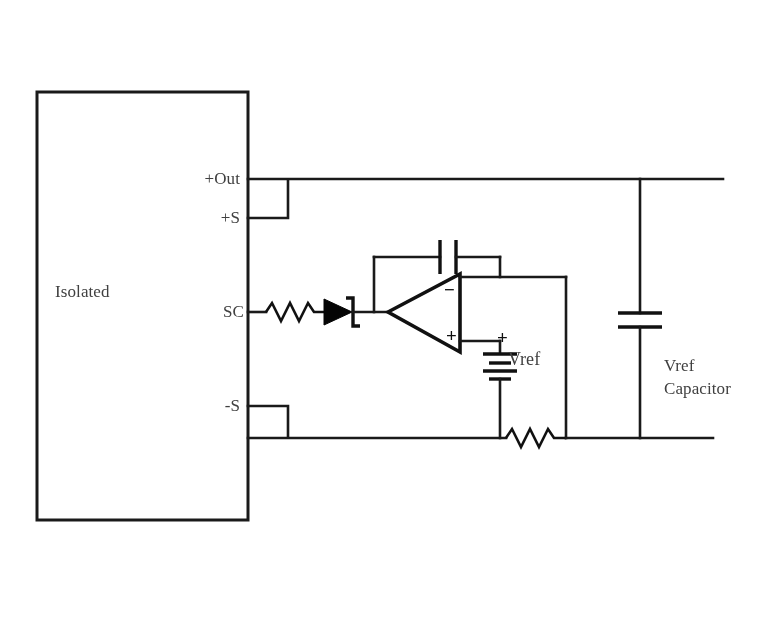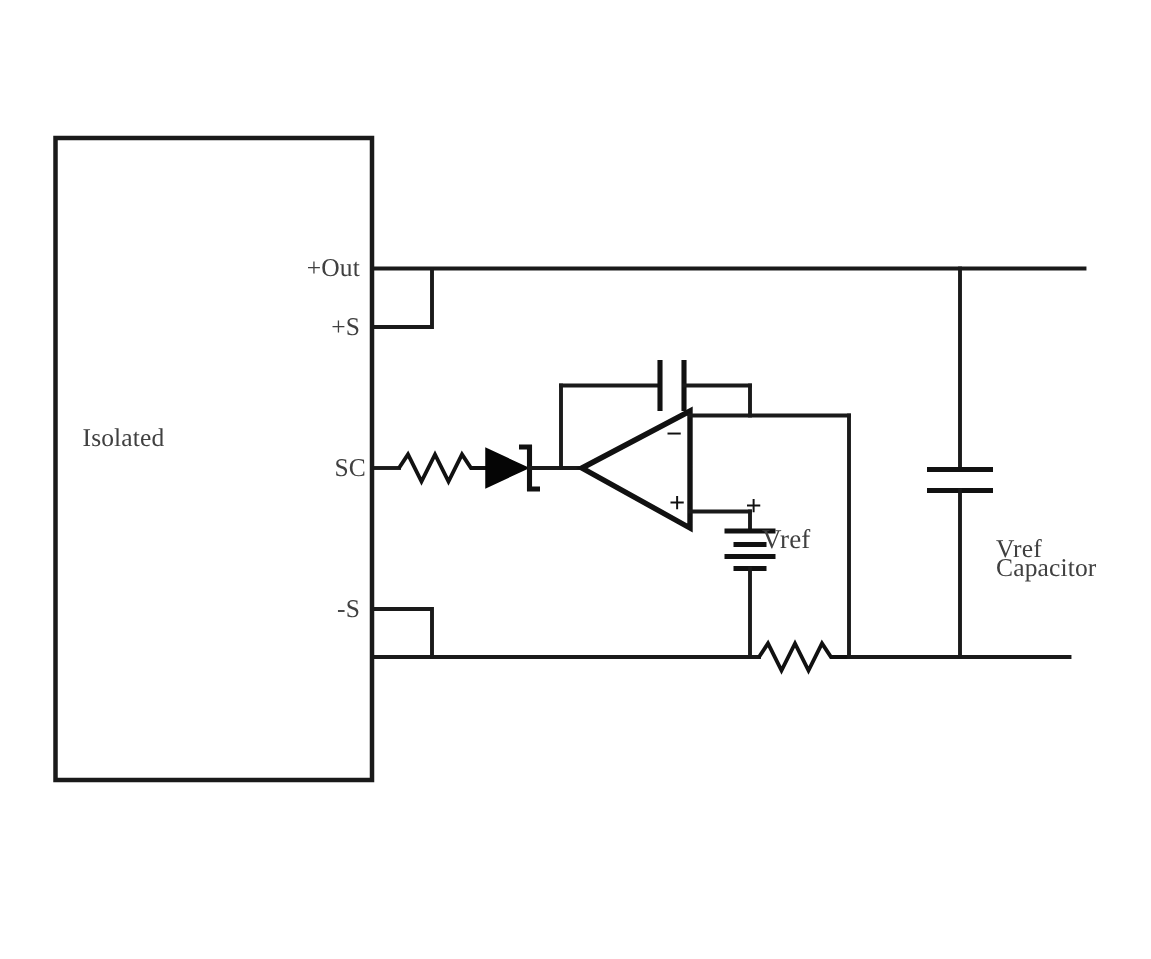--- a/index.html
+++ b/index.html
@@ -155,15 +155,15 @@
   <div class="lbl lbl-pin" style="left:144px; top:302px; width:100px;">SC</div>
   <div class="lbl lbl-pin" style="left:140px; top:396px; width:100px;">-S</div>
 
   <div class="lbl lbl-sign" style="left:444px; top:278px;">−</div>
   <div class="lbl lbl-sign" style="left:446px; top:324px;">+</div>
 
   <div class="lbl lbl-sign" style="left:497px; top:326px;">+</div>
   <div class="lbl lbl-small" style="left:508px; top:349px;">Vref</div>
 
   <div class="lbl lbl-block" style="left:664px; top:308px;">Vref</div>
-  <div class="lbl lbl-block" style="left:664px; top:321px;text-align:right;">Capacitor</div>
+  <div class="lbl lbl-block" style="left:664px; top:331px;text-align:right;">Capacitor</div>
 
 </div>
 
 </body></html>

